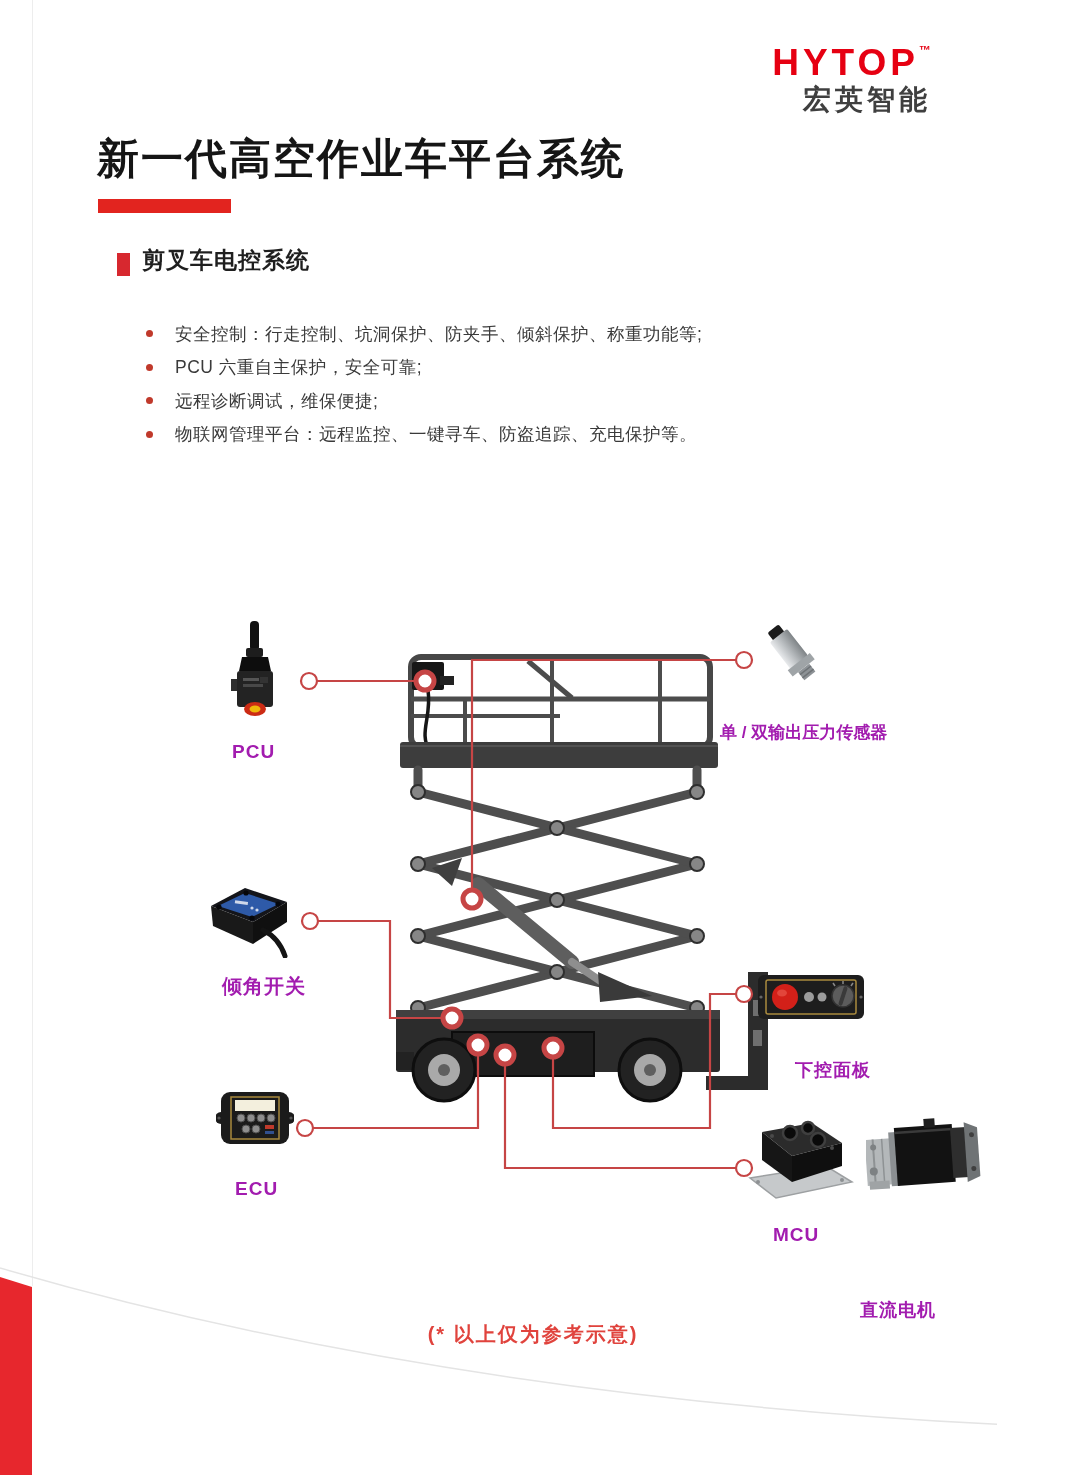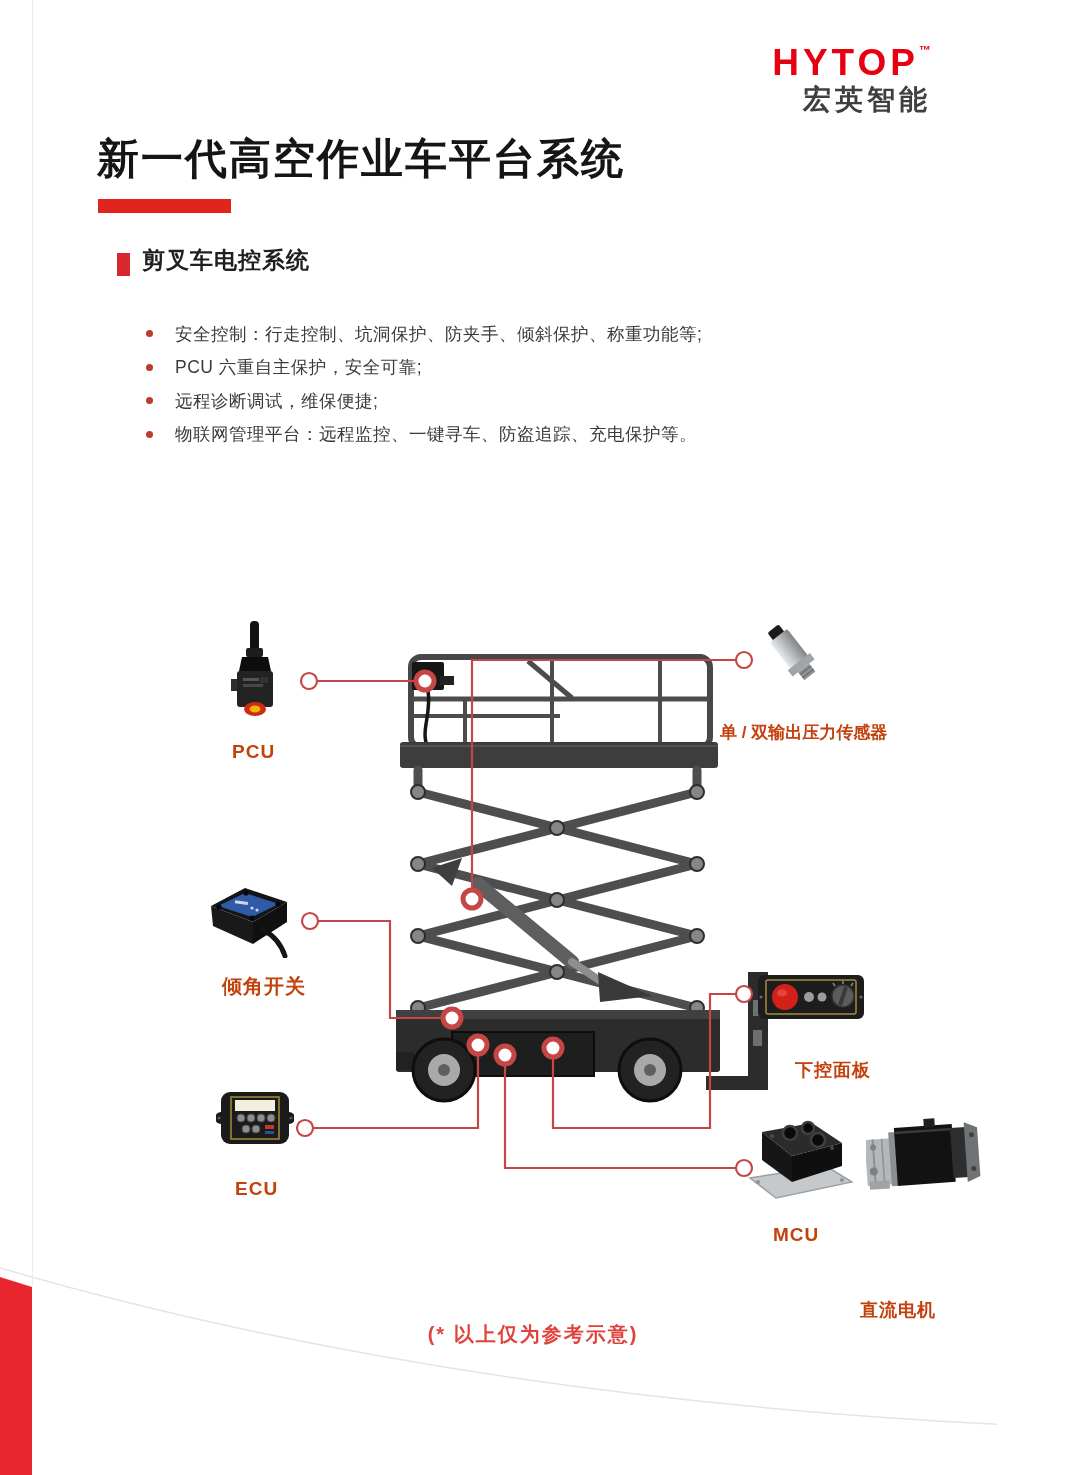--- a/index.html
+++ b/index.html
@@ -21,21 +21,21 @@
   
   .section{left:97px;top:245px;display:flex;align-items:flex-end;margin-left:20px;}
   .section .sq{width:13px;height:23px;background:#d7282f;margin-right:12px;}
   .section .txt{font-size:23px;font-weight:700;color:#1f1f1f;letter-spacing:1px;}
   
   .bullets{left:130px;top:301px;list-style:none;margin:16px;padding:0;}
   .bullets li{display:flex;align-items:center;height:33.5px;}
   .bullets .dot{width:7px;height:7px;border-radius:50%;background:#c0392b;margin-right:22px;flex:0 0 auto;}
   .bullets .btxt{font-size:17.5px;color:#3a3a3a;letter-spacing:0.5px;}
   
-  .dlabel{color:#c2410c;font-weight:700;white-space:nowrap;}
+  .dlabel{color:#a21caf;font-weight:700;white-space:nowrap;}
   .lab-pcu{left:232px;top:741px;font-size:19px;letter-spacing:1px;}
   .lab-pressure{left:720px;top:721px;font-size:17px;}
   .lab-tilt{left:222px;top:973px;font-size:20px;letter-spacing:1px;}
   .lab-panel{left:795px;top:1058px;font-size:18px;letter-spacing:1px;}
   .lab-ecu{left:235px;top:1178px;font-size:19px;letter-spacing:1px;}
   .lab-mcu{left:773px;top:1224px;font-size:19px;letter-spacing:1px;}
   .lab-motor{left:860px;top:1298px;font-size:18px;letter-spacing:1px;}
   
   .footnote{left:0;top:1321px;width:1066px;text-align:center;font-size:20px;font-weight:700;color:#e0433d;letter-spacing:2px;}
   svg{display:block;}

